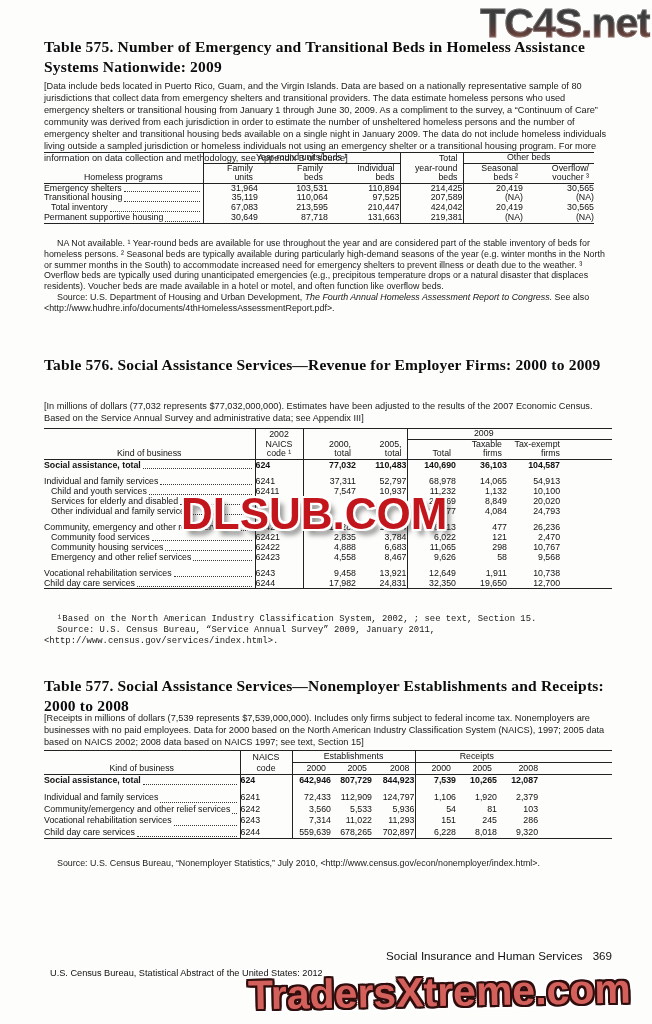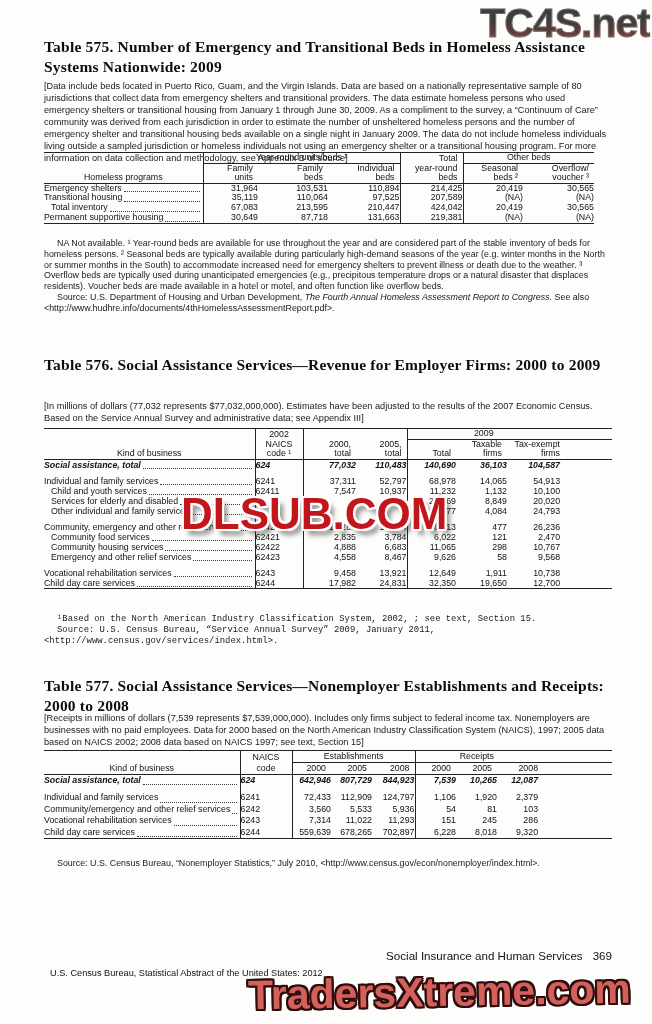--- a/index.html
+++ b/index.html
@@ -32,21 +32,21 @@
   .pre { white-space:pre-line; }
   .vl { border-left:1px solid #222; }
   .gb { border-bottom:1px solid #222; }
   .ctr { text-align:center; vertical-align:middle; }
   .rt { text-align:right; padding-right:5px !important;margin-top:20px; }
   .num { text-align:right; padding-right:5px; }
   .code { text-align:left; padding-left:5px;margin-left:28px; }
   .lbl { text-align:left; padding-left:2px; }
   .pr50 { padding-right:52px !important; }
   .pr74 { padding-right:74px !important; }
-  .rowbold { font-weight:bold;font-style:italic; }
+  .rowbold { font-weight:bold; }
   tr.sp td { height:6px; }
   .lw { display:flex; align-items:flex-end; }
   .lt { white-space:nowrap; }
   .ind .lt { padding-left:7px; }
   .dots { flex:1 1 auto; min-width:4px; border-bottom:1px dotted #3a3a3a; margin:0 3px 1px 2px; }
 
   .t575 td { line-height:9.7px; }
   .t575 th { font-size:8.8px; line-height:9.6px; }
   .t576 td { line-height:10px; }
   .t576 th { font-size:8.8px; line-height:9.6px; }

